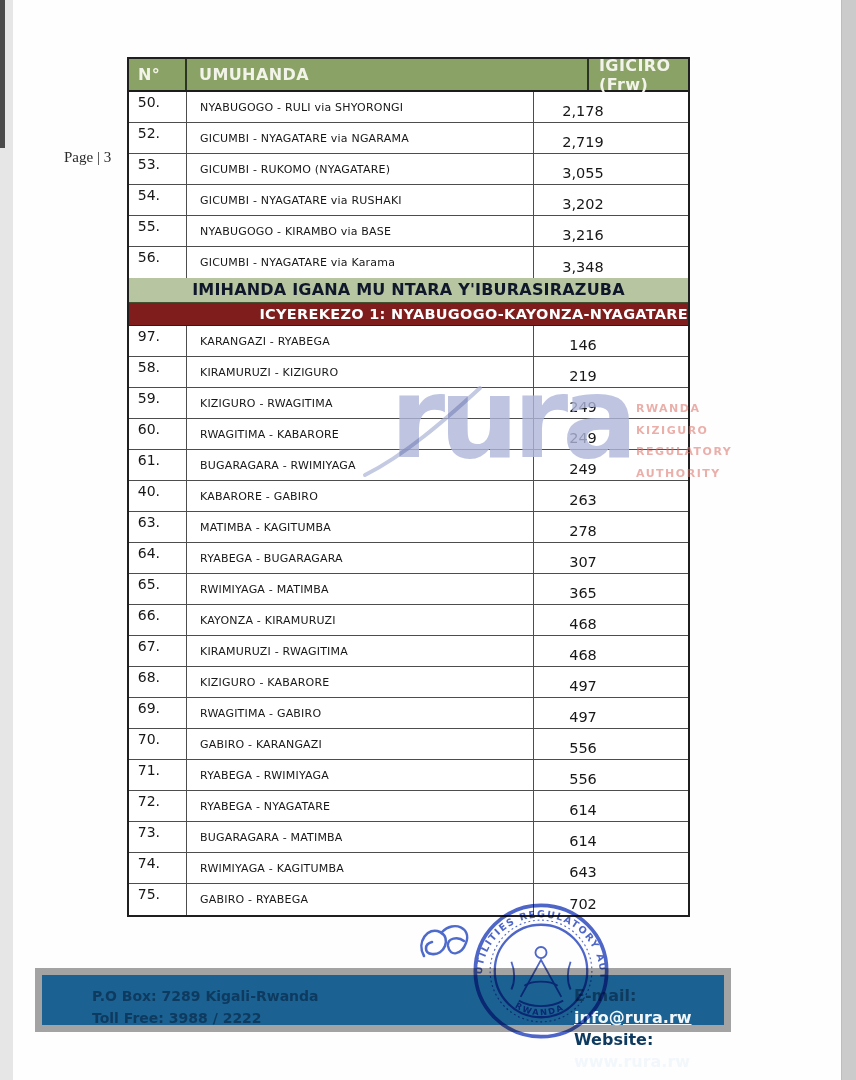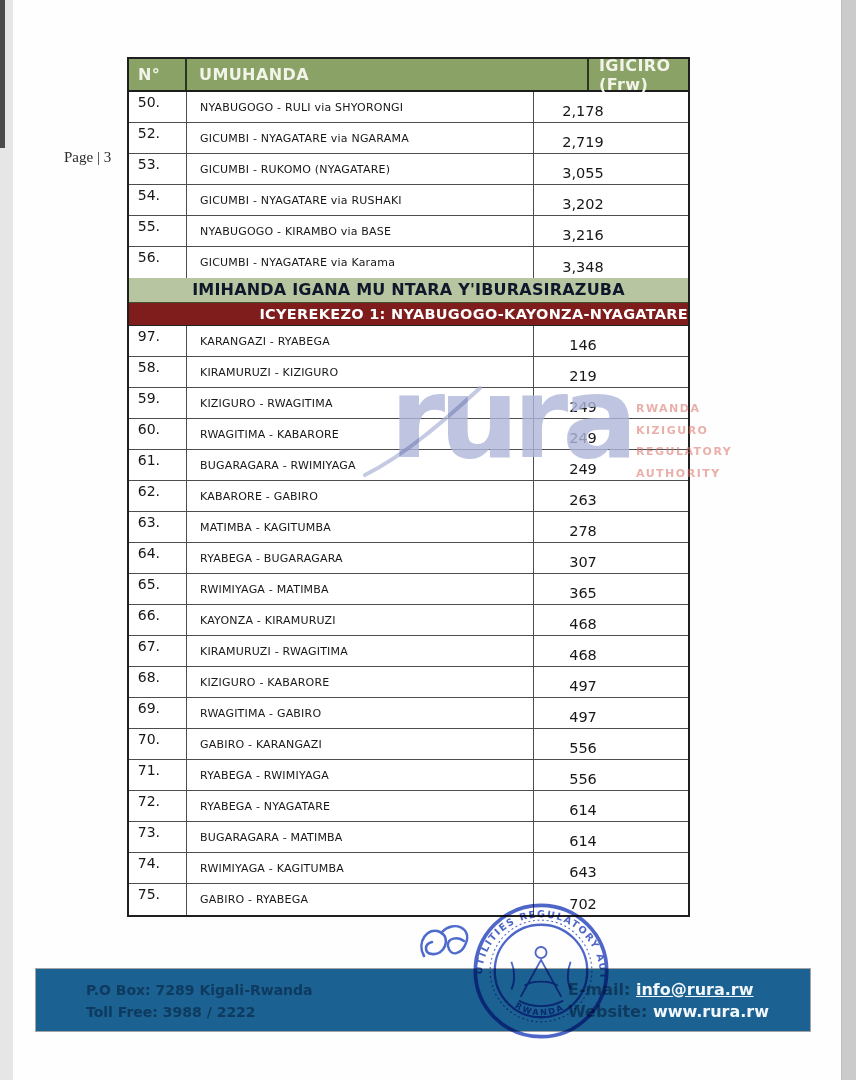--- a/index.html
+++ b/index.html
@@ -43,22 +43,22 @@
   .wm-tagline{position:absolute;left:430px;top:461px;font-style:italic;font-size:15px;color:#8d949e;
               letter-spacing:2px;mix-blend-mode:multiply;opacity:.85;}
   .wm-side{position:absolute;left:636px;top:398px;font-size:11px;font-weight:bold;
            color:rgba(219,110,100,.55);letter-spacing:1.5px;line-height:21.5px;mix-blend-mode:multiply;}
 
   
   .stamp{position:absolute;left:467px;top:897px;z-index:6;mix-blend-mode:multiply;opacity:.9;}
   .signature{position:absolute;left:414px;top:916px;z-index:6;mix-blend-mode:multiply;opacity:.85;}
 
   
-  .footer-band{position:absolute;left:35px;top:968px;width:776px;height:64px;background:#1b6191;
-               z-index:4;border:1px solid #a3a3a3;box-sizing:border-box;}
+  .footer-band{position:absolute;left:35px;top:968px;width:696px;height:64px;background:#1b6191;
+               z-index:4;border:7px solid #a3a3a3;box-sizing:border-box;}
   .f-left{position:absolute;left:50px;top:10px;font-size:14px;font-weight:bold;color:#0e3a5f;line-height:22px;}
   .f-right{position:absolute;left:532px;top:10px;font-size:16px;font-weight:bold;line-height:22px;}
   .f-label{color:#0e3a5f;}
   .f-value{color:#f2f7fb;}
   .f-link{color:#f2f7fb;text-decoration:underline;}
 </style>
 </head>
 <body>
 
 <div class="page">
@@ -143,21 +143,21 @@
       <div class="cell cell-price">249</div>
     </div>
 
     <div class="row">
       <div class="cell cell-no">61.</div>
       <div class="cell cell-route">BUGARAGARA - RWIMIYAGA</div>
       <div class="cell cell-price">249</div>
     </div>
 
     <div class="row">
-      <div class="cell cell-no">62.</div>
+      <div class="cell cell-no">40.</div>
       <div class="cell cell-route">KABARORE - GABIRO</div>
       <div class="cell cell-price">263</div>
     </div>
 
     <div class="row">
       <div class="cell cell-no">63.</div>
       <div class="cell cell-route">MATIMBA - KAGITUMBA</div>
       <div class="cell cell-price">278</div>
     </div>
 

